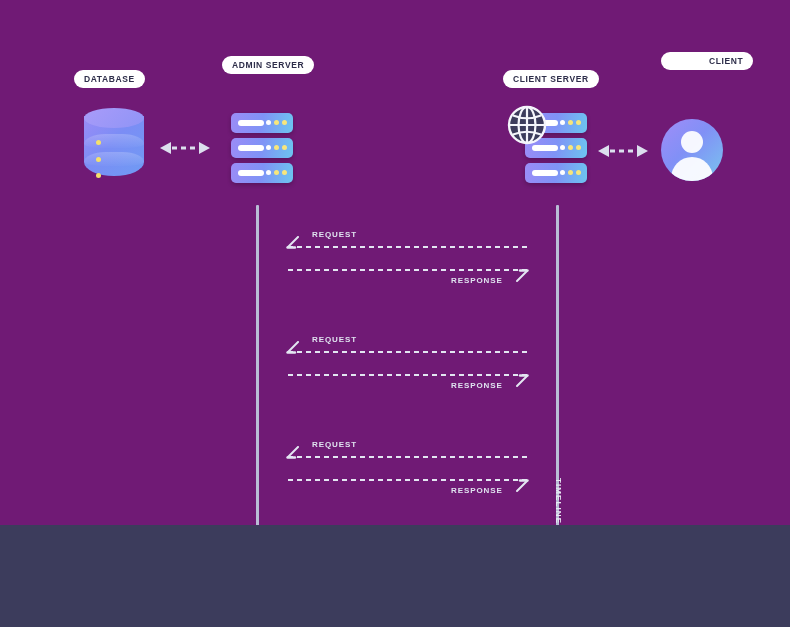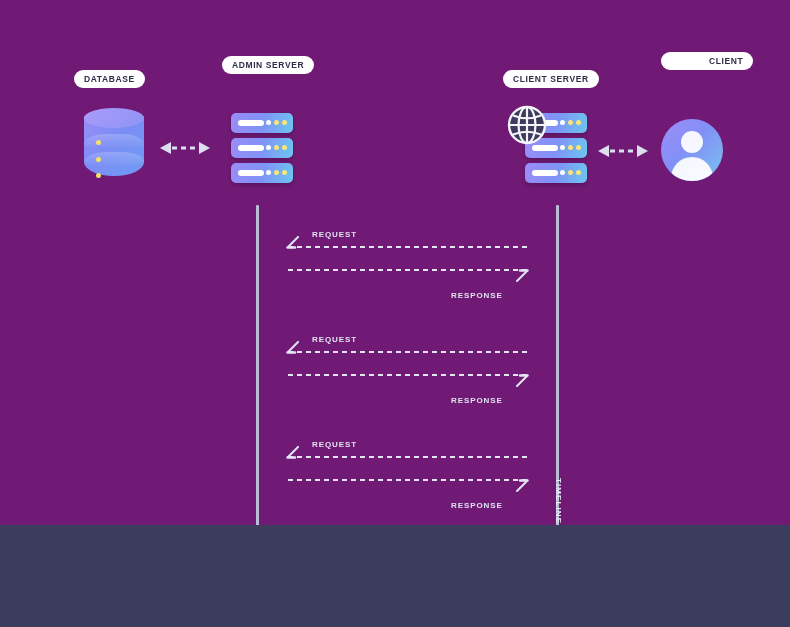--- a/index.html
+++ b/index.html
@@ -212,21 +212,21 @@
     position: absolute;
     width: 14px; height: 16px;
   }
   
   .req-label  { left: 56px;  top: 0px; }
   .req-line   { top: 16px; }
   .req-arrow  { left: 30px; top: 6px; }
   
   .res-line   { top: 39px; }
   .res-arrow  { left: 259px; top: 37px; }
-  .res-label  { left: 195px; top: 61px; }
+  .res-label  { left: 195px; top: 46px; }
 
   #exchange-1 { top: 230px; }
   #exchange-2 { top: 335px; }
   #exchange-3 { top: 440px; }
 
   
   #ellipsis {
     position: absolute;
     left: 403px;
     top: 533px;

